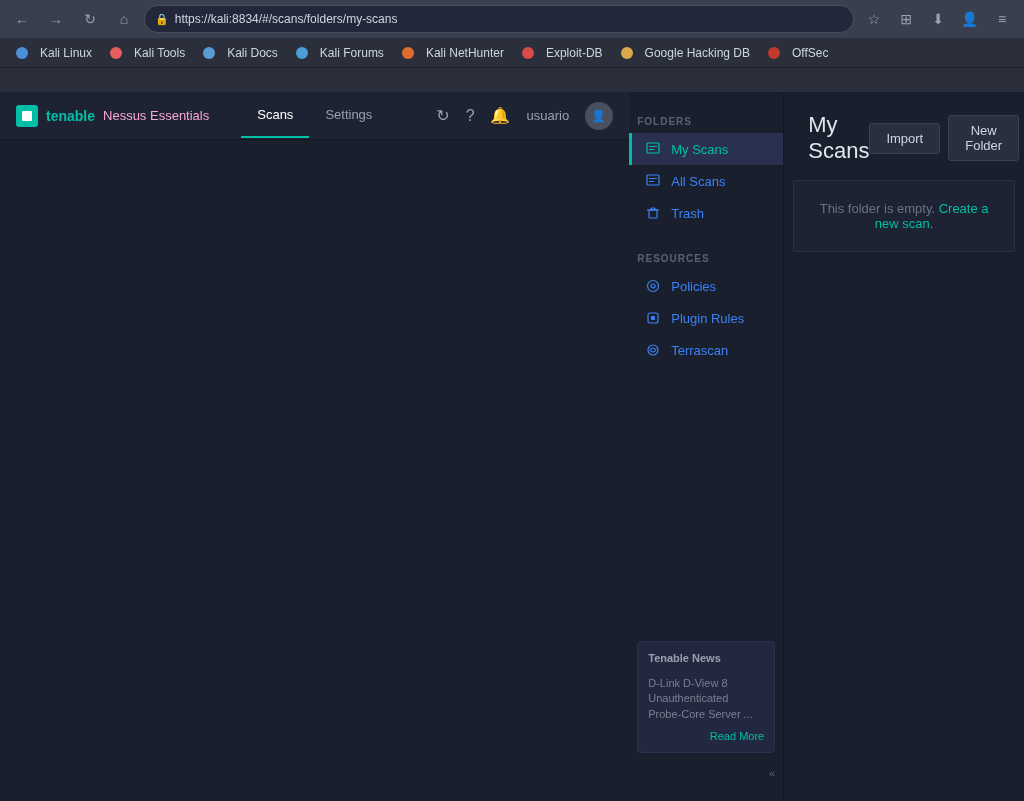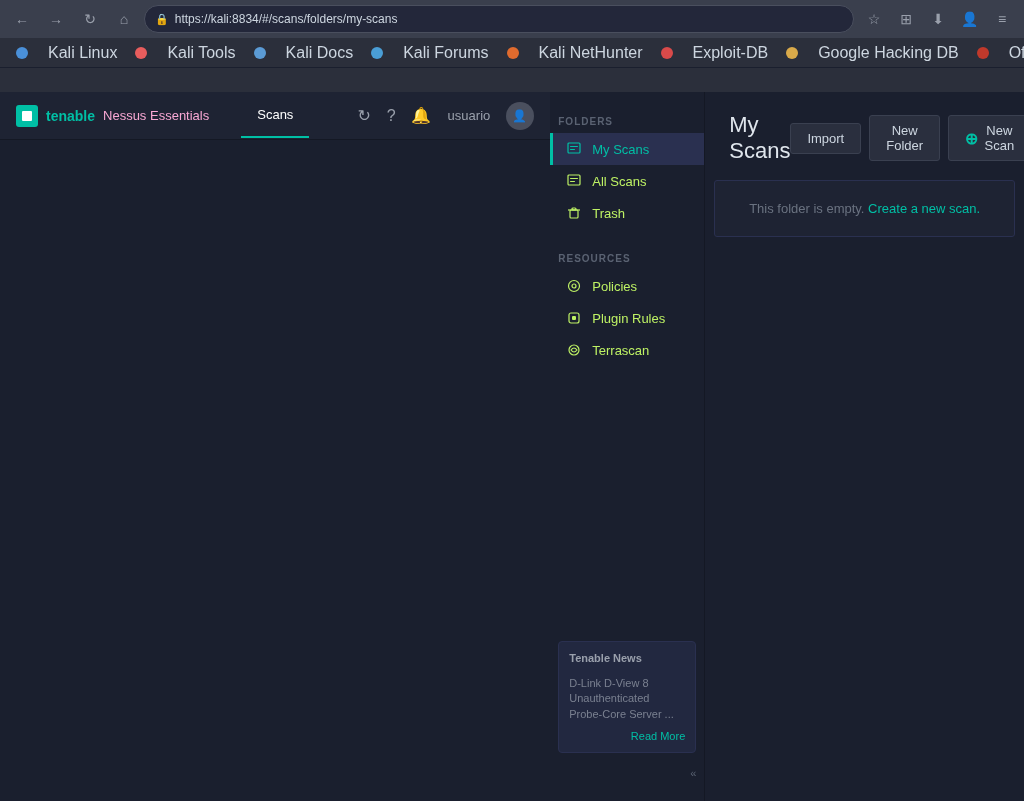--- a/index.html
+++ b/index.html
@@ -9,21 +9,21 @@
     .browser-chrome { background: #2b2f3b; height: 92px; }
     .browser-titlebar { background: #3a3f4d; height: 38px; display: flex; align-items: center; padding: 0 8px; gap: 6px; }
     .browser-nav-btn { background: none; border: none; color: #9aa0ac; cursor: pointer; width: 28px; height: 28px; display: flex; align-items: center; justify-content: center; border-radius: 50%; font-size: 14px; }
     .browser-url-bar { flex: 1; background: #23273a; border: 1px solid #4a4f5e; border-radius: 20px; height: 28px; display: flex; align-items: center; padding: 0 10px; gap: 6px; color: #cdd6e0; font-size: 12px; }
     .browser-url-lock { color: #9aa0ac; font-size: 11px; }
     .browser-url-text { color: #cdd6e0; }
     .browser-actions { display: flex; gap: 4px; align-items: center; }
     .browser-action-btn { background: none; border: none; color: #9aa0ac; cursor: pointer; width: 28px; height: 28px; display: flex; align-items: center; justify-content: center; font-size: 14px; }
 
     .browser-bookmarks { background: #2b2f3b; height: 30px; display: flex; align-items: center; padding: 0 8px; gap: 2px; border-bottom: 1px solid #1a1f2e; }
-    .bookmark-item { display: flex; align-items: center; gap: 20px; padding: 3px 8px; border-radius: 4px; color: #cdd6e0; font-size: 16px; cursor: pointer; white-space: nowrap; }
+    .bookmark-item { display: flex; align-items: center; gap: 12px; padding: 3px 8px; border-radius: 4px; color: #cdd6e0; font-size: 12px; cursor: pointer; white-space: nowrap; }
     .bookmark-dot { width: 12px; height: 12px; border-radius: 50%; display: inline-block; flex-shrink: 0; }
     .bk-kali { background: #4a90d9; }
     .bk-tools { background: #e85d5d; }
     .bk-docs { background: #5b9bd5; }
     .bk-forums { background: #4a9ed6; }
     .bk-nethunter { background: #e06b2e; }
     .bk-exploit { background: #d94a4a; }
     .bk-google { background: #d9aa4a; }
     .bk-offsec { background: #c0392b; }
 
@@ -45,21 +45,21 @@
     .header-icon-btn { background: none; border: none; color: #9aa0ac; cursor: pointer; font-size: 16px; display: flex; align-items: center; }
     .user-avatar { width: 28px; height: 28px; background: #4a4f5e; border-radius: 50%; display: flex; align-items: center; justify-content: center; color: #cdd6e0; font-size: 12px; cursor: pointer; }
     .user-label { color: #9aa0ac; font-size: 13px; cursor: pointer; }
 
     
     .main-layout { display: flex; flex: 1; overflow: hidden; }
 
     
     .sidebar { width: 155px; background: #1a1f2e; border-right: 1px solid #141824; display: flex; flex-direction: column; padding: 16px 0; flex-shrink: 0; }
     .sidebar-section-label { color: #5a6272; font-size: 10px; font-weight: 700; letter-spacing: 1px; padding: 8px 8px 6px; text-transform: uppercase; }
-    .sidebar-item { display: flex; align-items: center; gap: 10px; padding: 8px 16px; cursor: pointer; color: #bef264; font-size: 13px; border-radius: 0; }
+    .sidebar-item { display: flex; align-items: center; gap: 10px; padding: 8px 16px; cursor: pointer; color: #3b82f6; font-size: 13px; border-radius: 0; }
     .sidebar-item.active { background: #2a3050; color: #00bfa5; border-left: 3px solid #00bfa5; padding-left: 13px; }
     .sidebar-icon { width: 16px; height: 16px; display: flex; align-items: center; justify-content: center; flex-shrink: 0; }
     .sidebar-spacer { flex: 1; }
 
     
     .news-widget { margin: 8px; background: #222840; border-radius: 4px; padding: 10px; border: 1px solid #2a3050; }
     .news-title { color: #9aa0ac; font-size: 11px; font-weight: 600; margin-bottom: 12px; }
     .news-content { color: #7a8090; font-size: 11px; line-height: 1.4; margin-bottom: 8px; }
     .news-read-more { color: #00bfa5; font-size: 11px; cursor: pointer; float: right; }
 
@@ -143,20 +143,21 @@
     <div class="app-logo">
       <div class="logo-box">
         <div class="logo-box-inner"></div>
       </div>
       <span class="logo-tenable">tenable</span>
       <span class="app-name">Nessus Essentials</span>
     </div>
     <nav class="app-nav">
 
     <div class="nav-item active">Scans</div>
+        <div class="nav-item">Settings</div>
       </nav>
     <div class="header-spacer"></div>
     <div class="header-icons">
       <button class="header-icon-btn">↻</button>
       <button class="header-icon-btn">?</button>
       <button class="header-icon-btn">🔔</button>
       <span class="user-label">usuario</span>
       <div class="user-avatar">👤</div>
     </div>
   </div>

